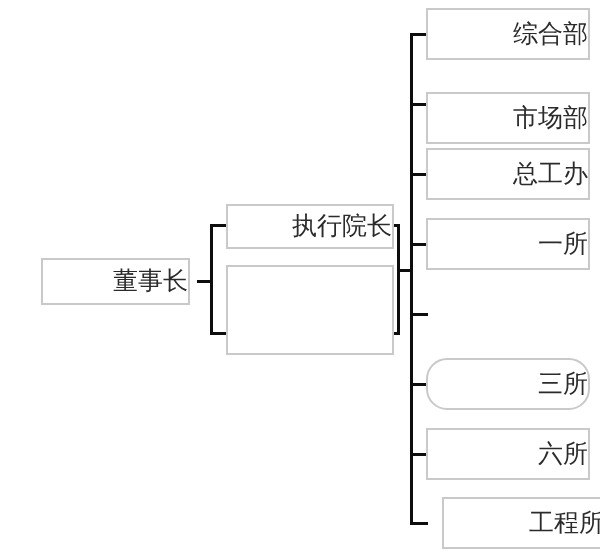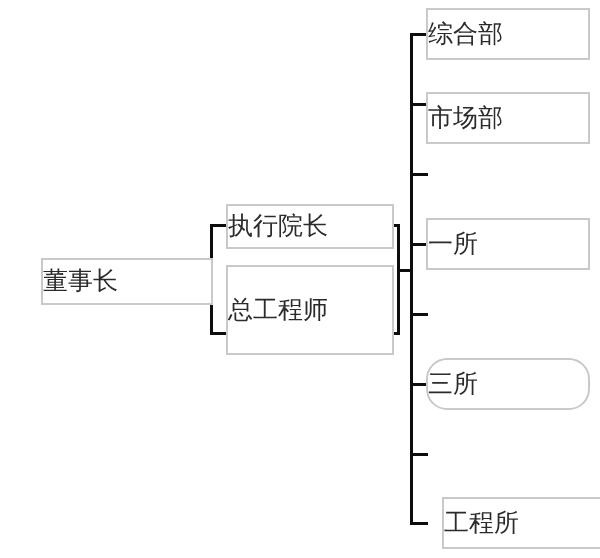--- a/index.html
+++ b/index.html
@@ -18,37 +18,37 @@
     background: #ffffff;
     overflow: hidden;
   }
   .node-box {
     position: absolute;
     box-sizing: border-box;
     border: 2px solid #c9c9c9;
     background: #ffffff;
     display: flex;
     flex-direction: column;
-    align-items: flex-start;
+    align-items: flex-end;
     justify-content: center;
     color: #2b2b2b;
     font-family: "DejaVu Sans", "Liberation Sans", sans-serif;
     font-weight: 400;
     line-height: 1.05;
     white-space: nowrap;
     z-index: 3;
   }
   .node-line {
     display: block;
   }
   
   .node-root {
     left: 41px;
     top: 258px;
-    width: 172px;
+    width: 149px;
     height: 47px;
     font-size: 25px;
   }
   
   .node-mid {
     left: 226px;
     width: 168px;
     font-size: 25px;
   }
   .node-mid-0 {
@@ -90,54 +90,59 @@
   <div class="conn conn-h" style="left:197px; top:280px; width:16px;"></div>
   <div class="conn conn-v" style="left:210px; top:225px; height:110px;"></div>
   <div class="conn conn-h" style="left:210px; top:224px; width:18px;"></div>
   <div class="conn conn-h" style="left:210px; top:332px; width:18px;"></div>
 
   <div class="node-box node-mid node-mid-0">
     <span class="node-line">执行院长</span>
   </div>
 
   <div class="node-box node-mid node-mid-1">
-    <span class="node-line">总工程师</span>
   </div>
 
   <div class="conn conn-h" style="left:381px; top:224px; width:19px;"></div>
   <div class="conn conn-h" style="left:381px; top:332px; width:19px;"></div>
   <div class="conn conn-v" style="left:397px; top:224px; height:111px;"></div>
   <div class="conn conn-h" style="left:397px; top:269px; width:16px;"></div>
 
   <div class="conn conn-v" style="left:410px; top:33px; height:489px;"></div>
 
   <div class="conn conn-h" style="left:410px; top:33px; width:18px;"></div>
   <div class="node-box node-leaf" style="top:8px;">
     <span class="node-line">综合部</span>
   </div>
 
   <div class="conn conn-h" style="left:410px; top:103px; width:18px;"></div>
   <div class="node-box node-leaf" style="top:78px;margin-top:14px;">
     <span class="node-line">市场部</span>
   </div>
 
   <div class="conn conn-h" style="left:410px; top:173px; width:18px;"></div>
+  <div class="node-box node-leaf" style="top:148px;">
+    <span class="node-line">总工办</span>
+  </div>
 
   <div class="conn conn-h" style="left:410px; top:243px; width:18px;"></div>
   <div class="node-box node-leaf" style="top:218px;">
     <span class="node-line">一所</span>
   </div>
 
   <div class="conn conn-h" style="left:410px; top:313px; width:18px;"></div>
 
   <div class="conn conn-h" style="left:410px; top:383px; width:18px;"></div>
   <div class="node-box node-leaf" style="top:358px;border-radius:21px;">
     <span class="node-line">三所</span>
   </div>
 
   <div class="conn conn-h" style="left:410px; top:453px; width:18px;"></div>
+  <div class="node-box node-leaf" style="top:428px;">
+    <span class="node-line">六所</span>
+  </div>
 
   <div class="conn conn-h" style="left:410px; top:522px; width:18px;"></div>
   <div class="node-box node-leaf" style="top:497px;margin-left:16px;">
     <span class="node-line">工程所</span>
   </div>
 
 </div>
 
 </body></html>

